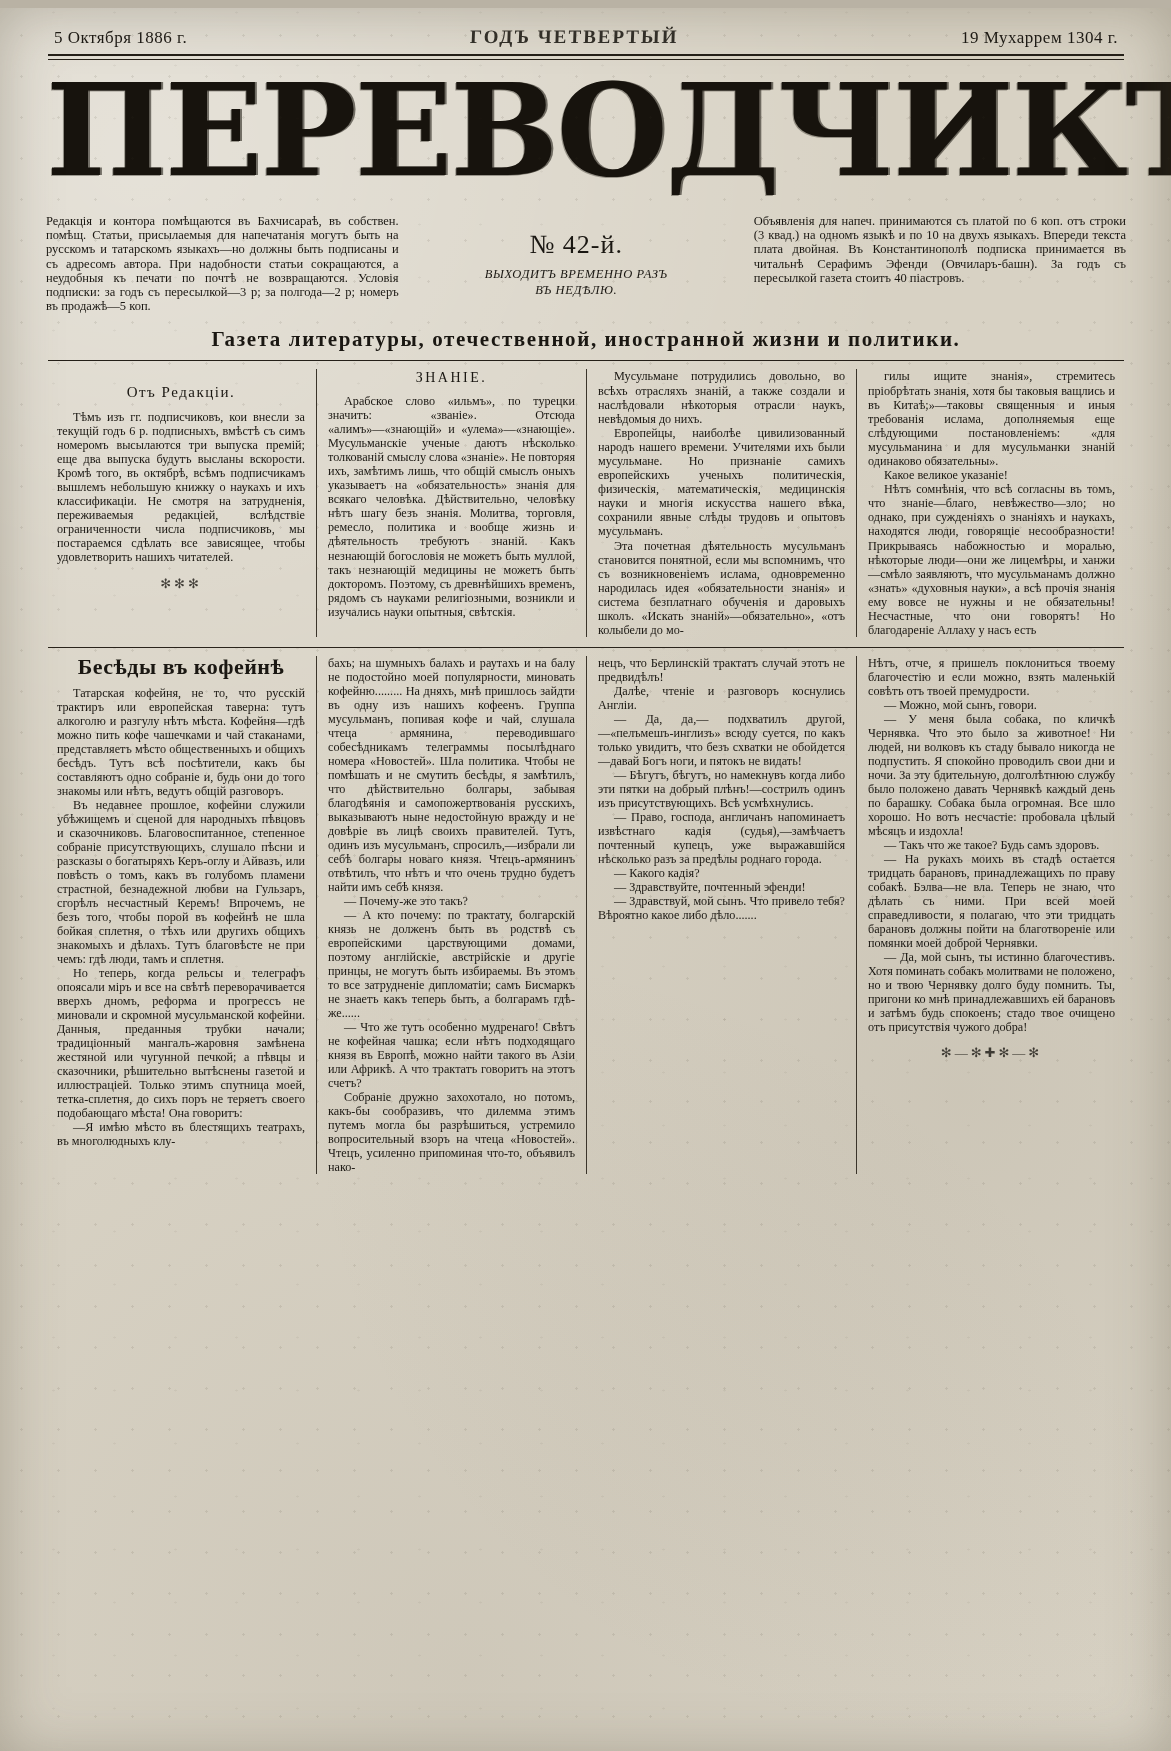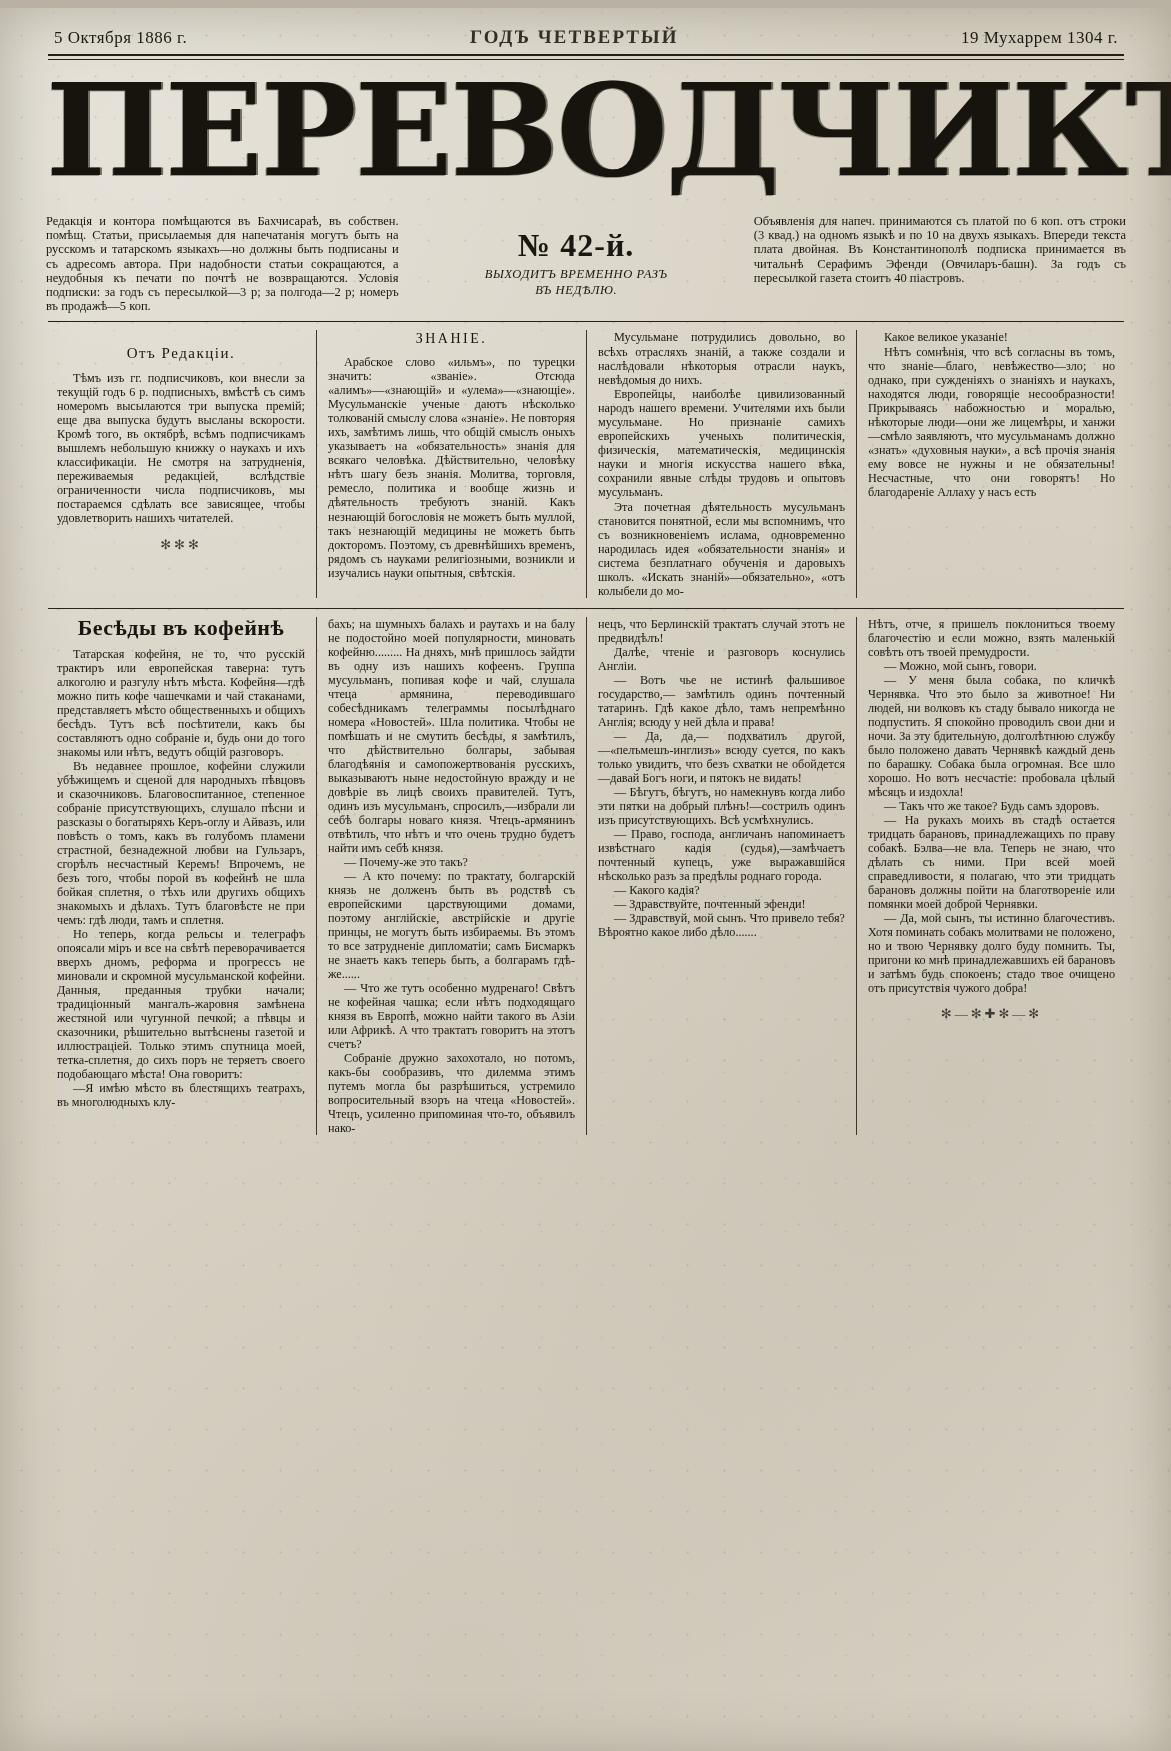--- a/index.html
+++ b/index.html
@@ -75,22 +75,22 @@
     margin-top: 10px;
     font-size: 12.5px;
     line-height: 14.2px;
     text-align: justify;
   }
   .infobar .col-l { width: 360px; padding-right: 10px; }
   .infobar .col-c { width: 330px; text-align: center; padding: 0 6px; }
   .infobar .col-r { width: 380px; padding-left: 10px; }
   .infobar p { margin: 0; }
   .issue-no {
-    font-size: 32px;
-    font-weight: bold;
+    font-size: 26px;
+    font-weight: normal;
     letter-spacing: 1px;
     margin-top: 24px !important;
     margin-bottom: 14px !important;
   }
   .sub-c { font-size: 12.5px; letter-spacing: .6px; line-height: 16px; }
   .sub-line { margin: 0; font-style: italic; }
 
   .tagline {
     text-align: center;
     font-size: 21px;
@@ -202,20 +202,21 @@
       <div class="col-c">
         <p class="issue-no">№ 42-й.</p>
         <p class="sub-c sub-line">ВЫХОДИТЪ ВРЕМЕННО РАЗЪ</p>
         <p class="sub-c sub-line">ВЪ НЕДѢЛЮ.</p>
       </div>
       <div class="col-r">
         <p>Объявленія для напеч. принимаются съ платой по 6 коп. отъ строки (3 квад.) на одномъ языкѣ и по 10 на двухъ языкахъ. Впереди текста плата двойная. Въ Константинополѣ подписка принимается въ читальнѣ Серафимъ Эфенди (Овчиларъ-башн). За годъ съ пересылкой газета стоитъ 40 піастровъ.</p>
       </div>
     </div>
 
+    <div class="tagline">Газета литературы, отечественной, иностранной жизни и политики.</div>
     <div class="rule-thin"></div>
 
     <div class="cols upper">
 
       <div class="col">
         <div class="head-red">Отъ Редакціи.</div>
         <p>Тѣмъ изъ гг. подписчиковъ, кои внесли за текущій годъ 6 р. подписныхъ, вмѣстѣ съ симъ номеромъ высылаются три выпуска премій; еще два выпуска будутъ высланы вскорости. Кромѣ того, въ октябрѣ, всѣмъ подписчикамъ вышлемъ небольшую книжку о наукахъ и ихъ классификаціи. Не смотря на затрудненія, переживаемыя редакціей, вслѣдствіе ограниченности числа подписчиковъ, мы постараемся сдѣлать все зависящее, чтобы удовлетворить нашихъ читателей.</p>
         <div class="orn">✻✻✻</div>
       </div>
 
@@ -224,20 +225,21 @@
         <p>Арабское слово «ильмъ», по турецки значитъ: «званіе». Отсюда «алимъ»—«знающій» и «улема»—«знающіе». Мусульманскіе ученые даютъ нѣсколько толкованій смыслу слова «знаніе». Не повторяя ихъ, замѣтимъ лишь, что общій смыслъ оныхъ указываетъ на «обязательность» знанія для всякаго человѣка. Дѣйствительно, человѣку нѣтъ шагу безъ знанія. Молитва, торговля, ремесло, политика и вообще жизнь и дѣятельность требуютъ знаній. Какъ незнающій богословія не можетъ быть муллой, такъ незнающій медицины не можетъ быть докторомъ. Поэтому, съ древнѣйшихъ временъ, рядомъ съ науками религіозными, возникли и изучались науки опытныя, свѣтскія.</p>
       </div>
 
       <div class="col">
         <p>Мусульмане потрудились довольно, во всѣхъ отрасляхъ знаній, а также создали и наслѣдовали нѣкоторыя отрасли наукъ, невѣдомыя до нихъ.</p>
         <p>Европейцы, наиболѣе цивилизованный народъ нашего времени. Учителями ихъ были мусульмане. Но признаніе самихъ европейскихъ ученыхъ политическія, физическія, математическія, медицинскія науки и многія искусства нашего вѣка, сохранили явные слѣды трудовъ и опытовъ мусульманъ.</p>
         <p>Эта почетная дѣятельность мусульманъ становится понятной, если мы вспомнимъ, что съ возникновеніемъ ислама, одновременно народилась идея «обязательности знанія» и система безплатнаго обученія и даровыхъ школъ. «Искать знаній»—обязательно», «отъ колыбели до мо-</p>
       </div>
 
       <div class="col">
+        <p>гилы ищите знанія», стремитесь пріобрѣтать знанія, хотя бы таковыя ващлись и въ Китаѣ;»—таковы священныя и иныя требованія ислама, дополняемыя еще слѣдующими постановленіемъ: «для мусульманина и для мусульманки знаній одинаково обязательны».</p>
         <p>Какое великое указаніе!</p>
         <p>Нѣтъ сомнѣнія, что всѣ согласны въ томъ, что знаніе—благо, невѣжество—зло; но однако, при сужденіяхъ о знаніяхъ и наукахъ, находятся люди, говорящіе несообразности! Прикрываясь набожностью и моралью, нѣкоторые люди—они же лицемѣры, и ханжи—смѣло заявляютъ, что мусульманамъ должно «знать» «духовныя науки», а всѣ прочія знанія ему вовсе не нужны и не обязательны! Несчастные, что они говорятъ! Но благодареніе Аллаху у насъ есть</p>
       </div>
 
     </div>
 
     <div class="band-rule"></div>
 
     <div class="cols lower">
 
@@ -253,21 +255,20 @@
         <p class="noind">бахъ; на шумныхъ балахъ и раутахъ и на балу не подостойно моей популярности, миновать кофейню......... На дняхъ, мнѣ пришлось зайдти въ одну изъ нашихъ кофеенъ. Группа мусульманъ, попивая кофе и чай, слушала чтеца армянина, переводившаго собесѣдникамъ телеграммы посылѣднаго номера «Новостей». Шла политика. Чтобы не помѣшать и не смутить бесѣды, я замѣтилъ, что дѣйствительно болгары, забывая благодѣянія и самопожертвованія русскихъ, выказываютъ ныне недостойную вражду и не довѣріе въ лицѣ своихъ правителей. Тутъ, одинъ изъ мусульманъ, спросилъ,—избрали ли себѣ болгары новаго князя. Чтецъ-армянинъ отвѣтилъ, что нѣтъ и что очень трудно будетъ найти имъ себѣ князя.</p>
         <p>— Почему-же это такъ?</p>
         <p>— А кто почему: по трактату, болгарскій князь не долженъ быть въ родствѣ съ европейскими царствующими домами, поэтому англійскіе, австрійскіе и другіе принцы, не могутъ быть избираемы. Въ этомъ то все затрудненіе дипломатіи; самъ Бисмаркъ не знаетъ какъ теперь быть, а болгарамъ гдѣ-же......</p>
         <p>— Что же тутъ особенно мудренаго! Свѣтъ не кофейная чашка; если нѣтъ подходящаго князя въ Европѣ, можно найти такого въ Азіи или Африкѣ. А что трактатъ говоритъ на этотъ счетъ?</p>
         <p>Собраніе дружно захохотало, но потомъ, какъ-бы сообразивъ, что дилемма этимъ путемъ могла бы разрѣшиться, устремило вопросительный взоръ на чтеца «Новостей». Чтецъ, усиленно припоминая что-то, объявилъ нако-</p>
       </div>
 
       <div class="col">
         <p class="noind">нецъ, что Берлинскій трактатъ случай этотъ не предвидѣлъ!</p>
         <p>Далѣе, чтеніе и разговоръ коснулись Англіи.</p>
-        <p>— Вотъ чье не истинѣ фальшивое государство,— замѣтилъ одинъ почтенный татаринъ. Гдѣ какое дѣло, тамъ непремѣнно Англія; всюду у ней дѣла и права!</p>
         <p>— Да, да,— подхватилъ другой, —«пелъмешъ-инглизъ» всюду суется, по какъ только увидитъ, что безъ схватки не обойдется—давай Богъ ноги, и пятокъ не видать!</p>
         <p>— Бѣгутъ, бѣгутъ, но намекнувъ когда либо эти пятки на добрый плѣнъ!—сострилъ одинъ изъ присутствующихъ. Всѣ усмѣхнулись.</p>
         <p>— Право, господа, англичанъ напоминаетъ извѣстнаго кадія (судья),—замѣчаетъ почтенный купецъ, уже выражавшійся нѣсколько разъ за предѣлы роднаго города.</p>
         <p>— Какого кадія?</p>
         <p>— Здравствуйте, почтенный эфенди!</p>
         <p>— Здравствуй, мой сынъ. Что привело тебя? Вѣроятно какое либо дѣло.......</p>
       </div>
 
       <div class="col">
         <p class="noind">Нѣтъ, отче, я пришелъ поклониться твоему благочестію и если можно, взять маленькій совѣтъ отъ твоей премудрости.</p>

